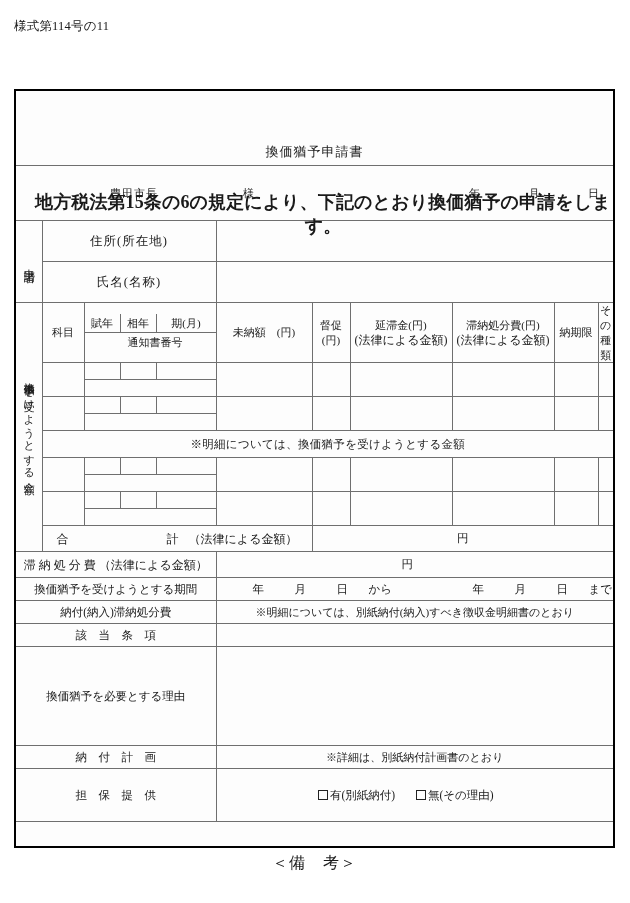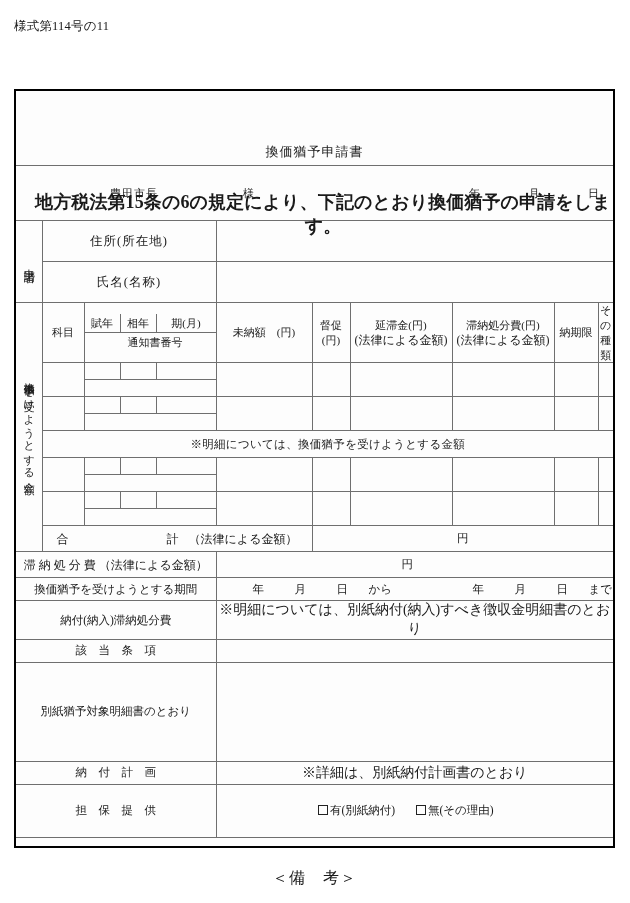--- a/index.html
+++ b/index.html
@@ -153,21 +153,21 @@
     font-size: 11.5px;
     letter-spacing: 0.3px;
   }
 
   .total-label { text-align: center; font-size: 12px; }
   .sp-wide { letter-spacing: 10px; }
   .sp-mid  { letter-spacing: 3px; }
   .yen-cell { text-align: right; padding-right: 8px; font-size: 11.5px; }
 
   .row-label { font-size: 11.5px; }
-  .row-value-left { text-align: left; padding-left: 8px; font-size: 14px; }
+  .row-value-left { text-align: left; padding-left: 8px; font-size: 11px; }
 
   .period-value {
     display: flex;
     align-items: center;
     padding-left: 36px;
     font-size: 11.5px;
   }
   .period-value span { display: inline-block; }
   .pv-y { width: 42px; text-align: left; }
   .pv-m { width: 42px; text-align: left; }
@@ -424,21 +424,21 @@
           <td class="row-label" colspan="5" style="height:22px">納付(納入)滞納処分費</td>
           <td class="row-value-left" colspan="6">※明細については、別紙納付(納入)すべき徴収金明細書のとおり</td>
         </tr>
 
         <tr>
           <td class="row-label" colspan="5" style="height:22px">該　当　条　項</td>
           <td class="row-value-left" colspan="6"></td>
         </tr>
 
         <tr>
-          <td class="row-label" colspan="5" style="height:98px">別紙猶予対象明細書のとおり</td>
+          <td class="row-label" colspan="5" style="height:98px">換価猶予を必要とする理由</td>
           <td class="row-value-left" colspan="6" style="vertical-align:top;padding-top:5px"></td>
         </tr>
 
         <tr>
           <td class="row-label" colspan="5" style="height:22px">納　付　計　画</td>
           <td class="row-value-left" colspan="6">※詳細は、別紙納付計画書のとおり</td>
         </tr>
 
         <tr>
           <td class="row-label" colspan="5" style="height:52px">担　保　提　供</td>

